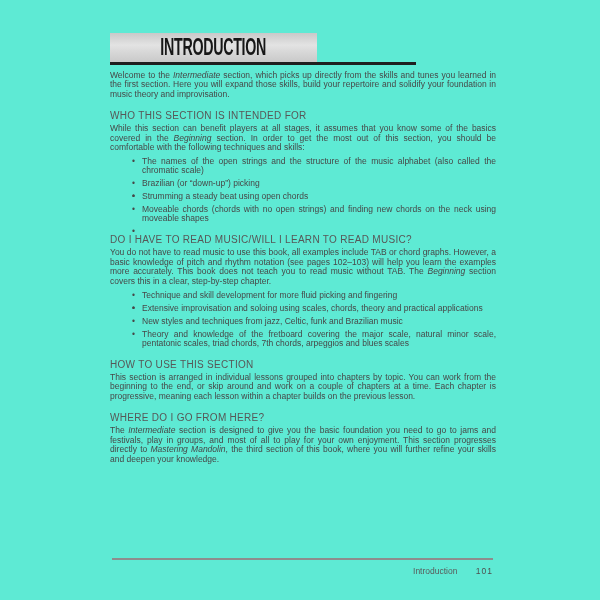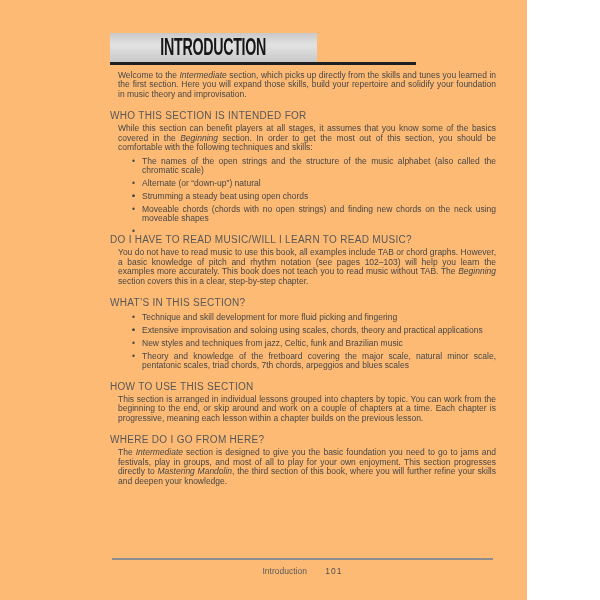--- a/index.html
+++ b/index.html
@@ -4,22 +4,22 @@
 <style>
   * { box-sizing: border-box; }
   html, body {
     margin: 0; padding: 0;
     width: 600px; height: 600px;
     background: #ffffff;
     font-family: "Liberation Sans", sans-serif;
   }
   .canvas {
     position: relative;
-    width: 527px; height: 600px;
-    background: #fdba74;
+    width: 600px; height: 600px;
+    background: #5eead4;
     overflow: hidden;
   }
   
   .banner {
     position: absolute;
     left: 110px; top: 33px;
     width: 207px; height: 29px;
     background: linear-gradient(180deg, #c9c9c9 0%, #e3e3e3 42%, #dadada 60%, #c9c9c9 100%);
     display: flex; align-items: center; justify-content: center;
     overflow: visible;
@@ -49,21 +49,21 @@
   .content section { display: block; }
   .content h2 {
     font-size: 10px;
     font-weight: normal;
     color: #575757;
     letter-spacing: 0.3px;
     margin: 11px 0 3px 0;
   }
   .content section:first-child p { margin-top: 0; }
   .content p {
-    margin: 0 0 0 8px;
+    margin: 0 0 0 0;
     font-size: 8.5px;
     line-height: 9.4px;
     text-align: justify;
     color: #474747;
   }
   .content ul {
     list-style: none;
     margin: 5px 0 0 0;
     padding: 0;
   }
@@ -86,21 +86,21 @@
   .footer-rule {
     position: absolute;
     left: 112px; top: 558px;
     width: 381px; height: 2px;
     background: #8d8d8d;
   }
   .footer {
     position: absolute;
     left: 112px; top: 566px;
     width: 381px;
-    text-align: center;
+    text-align: right;
     font-size: 8.5px;
     color: #5a5a5a;
   }
   .footer .pagenum {
     display: inline-block;
     margin-left: 16px;
     letter-spacing: 1px;
     color: #4f4f4f;
   }
 </style>
@@ -116,33 +116,32 @@
 
   <div class="content" id="sections">
       <section>
         <p>Welcome to the <em>Intermediate</em> section, which picks up directly from the skills and tunes you learned in the first section. Here you will expand those skills, build your repertoire and solidify your foundation in music theory and improvisation.</p>
       </section>
       <section>
         <h2>WHO THIS SECTION IS INTENDED FOR</h2>
         <p>While this section can benefit players at all stages, it assumes that you know some of the basics covered in the <em>Beginning</em> section. In order to get the most out of this section, you should be comfortable with the following techniques and skills:</p>
         <ul>
           <li><span class="bullet">•</span><span>The names of the open strings and the structure of the music alphabet (also called the chromatic scale)</span></li>
-          <li><span class="bullet">•</span><span>Alternate (or “down-up”) natural</span></li>
+          <li><span class="bullet">•</span><span>Brazilian (or “down-up”) picking</span></li>
           <li><span class="bullet">•</span></li>
           <li><span class="bullet">•</span><span>Strumming a steady beat using open chords</span></li>
           <li><span class="bullet">•</span><span>Moveable chords (chords with no open strings) and finding new chords on the neck using moveable shapes</span></li>
           <li><span class="bullet">•</span></li>
         </ul>
       </section>
       <section>
         <h2>DO I HAVE TO READ MUSIC/WILL I LEARN TO READ MUSIC?</h2>
         <p>You do not have to read music to use this book, all examples include TAB or chord graphs. However, a basic knowledge of pitch and rhythm notation (see pages 102–103) will help you learn the examples more accurately. This book does not teach you to read music without TAB. The <em>Beginning</em> section covers this in a clear, step-by-step chapter.</p>
       </section>
       <section>
-        <h2>WHAT’S IN THIS SECTION?</h2>
         <ul>
           <li><span class="bullet">•</span><span>Technique and skill development for more fluid picking and fingering</span></li>
           <li><span class="bullet">•</span></li>
           <li><span class="bullet">•</span><span>Extensive improvisation and soloing using scales, chords, theory and practical applications</span></li>
           <li><span class="bullet">•</span><span>New styles and techniques from jazz, Celtic, funk and Brazilian music</span></li>
           <li><span class="bullet">•</span><span>Theory and knowledge of the fretboard covering the major scale, natural minor scale, pentatonic scales, triad chords, 7th chords, arpeggios and blues scales</span></li>
         </ul>
       </section>
       <section>
         <h2>HOW TO USE THIS SECTION</h2>

